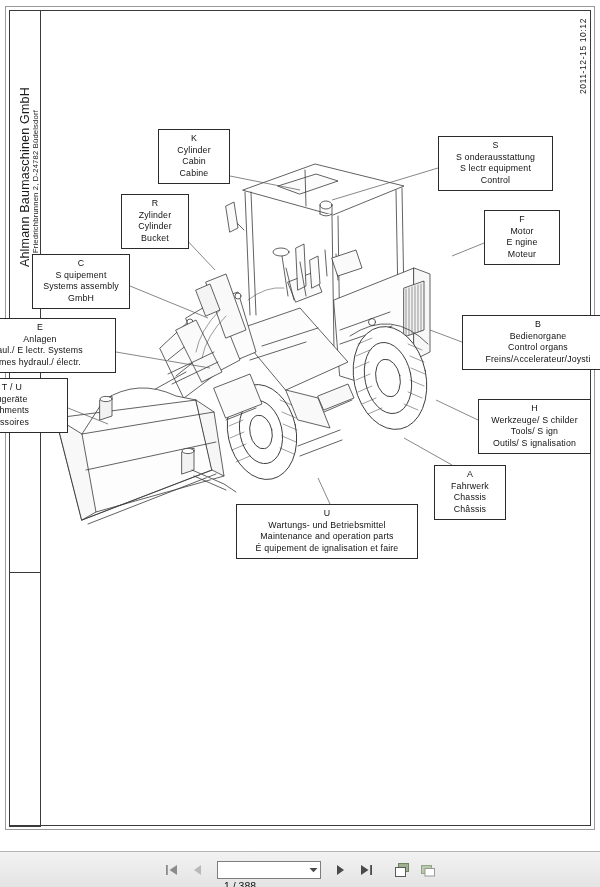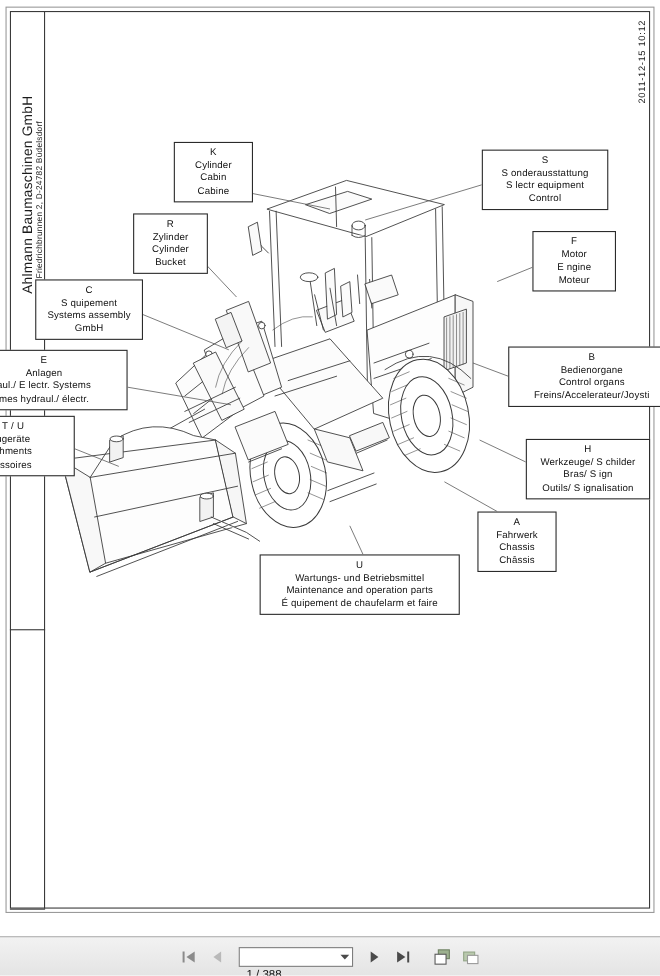--- a/index.html
+++ b/index.html
@@ -358,36 +358,36 @@
     <div class="callout" id="callout-b">
       <span class="code">B</span>
       <span class="l">Bedienorgane</span>
       <span class="l">Control organs</span>
       <span class="l">Freins/Accelerateur/Joysti</span>
     </div>
 
     <div class="callout" id="callout-h">
       <span class="code">H</span>
       <span class="l">Werkzeuge/ S childer</span>
-      <span class="l">Bras/ S ign</span>
+      <span class="l">Tools/ S ign</span>
       <span class="l">Outils/ S ignalisation</span>
     </div>
 
     <div class="callout" id="callout-a">
       <span class="code">A</span>
       <span class="l">Fahrwerk</span>
       <span class="l">Chassis</span>
       <span class="l">Châssis</span>
     </div>
 
     <div class="callout" id="callout-u">
       <span class="code">U</span>
       <span class="l">Wartungs- und Betriebsmittel</span>
       <span class="l">Maintenance and operation parts</span>
-      <span class="l">É quipement de chaufelarm et faire</span>
+      <span class="l">É quipement de ignalisation et faire</span>
     </div>
 
   </div>
 
   <div class="toolbar">
 
     <div class="tb-btn" title="first page">
       <svg width="16" height="14" viewBox="0 0 16 14" aria-hidden="true">
         <g>
           <rect x="2" y="2" width="1.8" height="10" fill="#8b8b8b"></rect>

